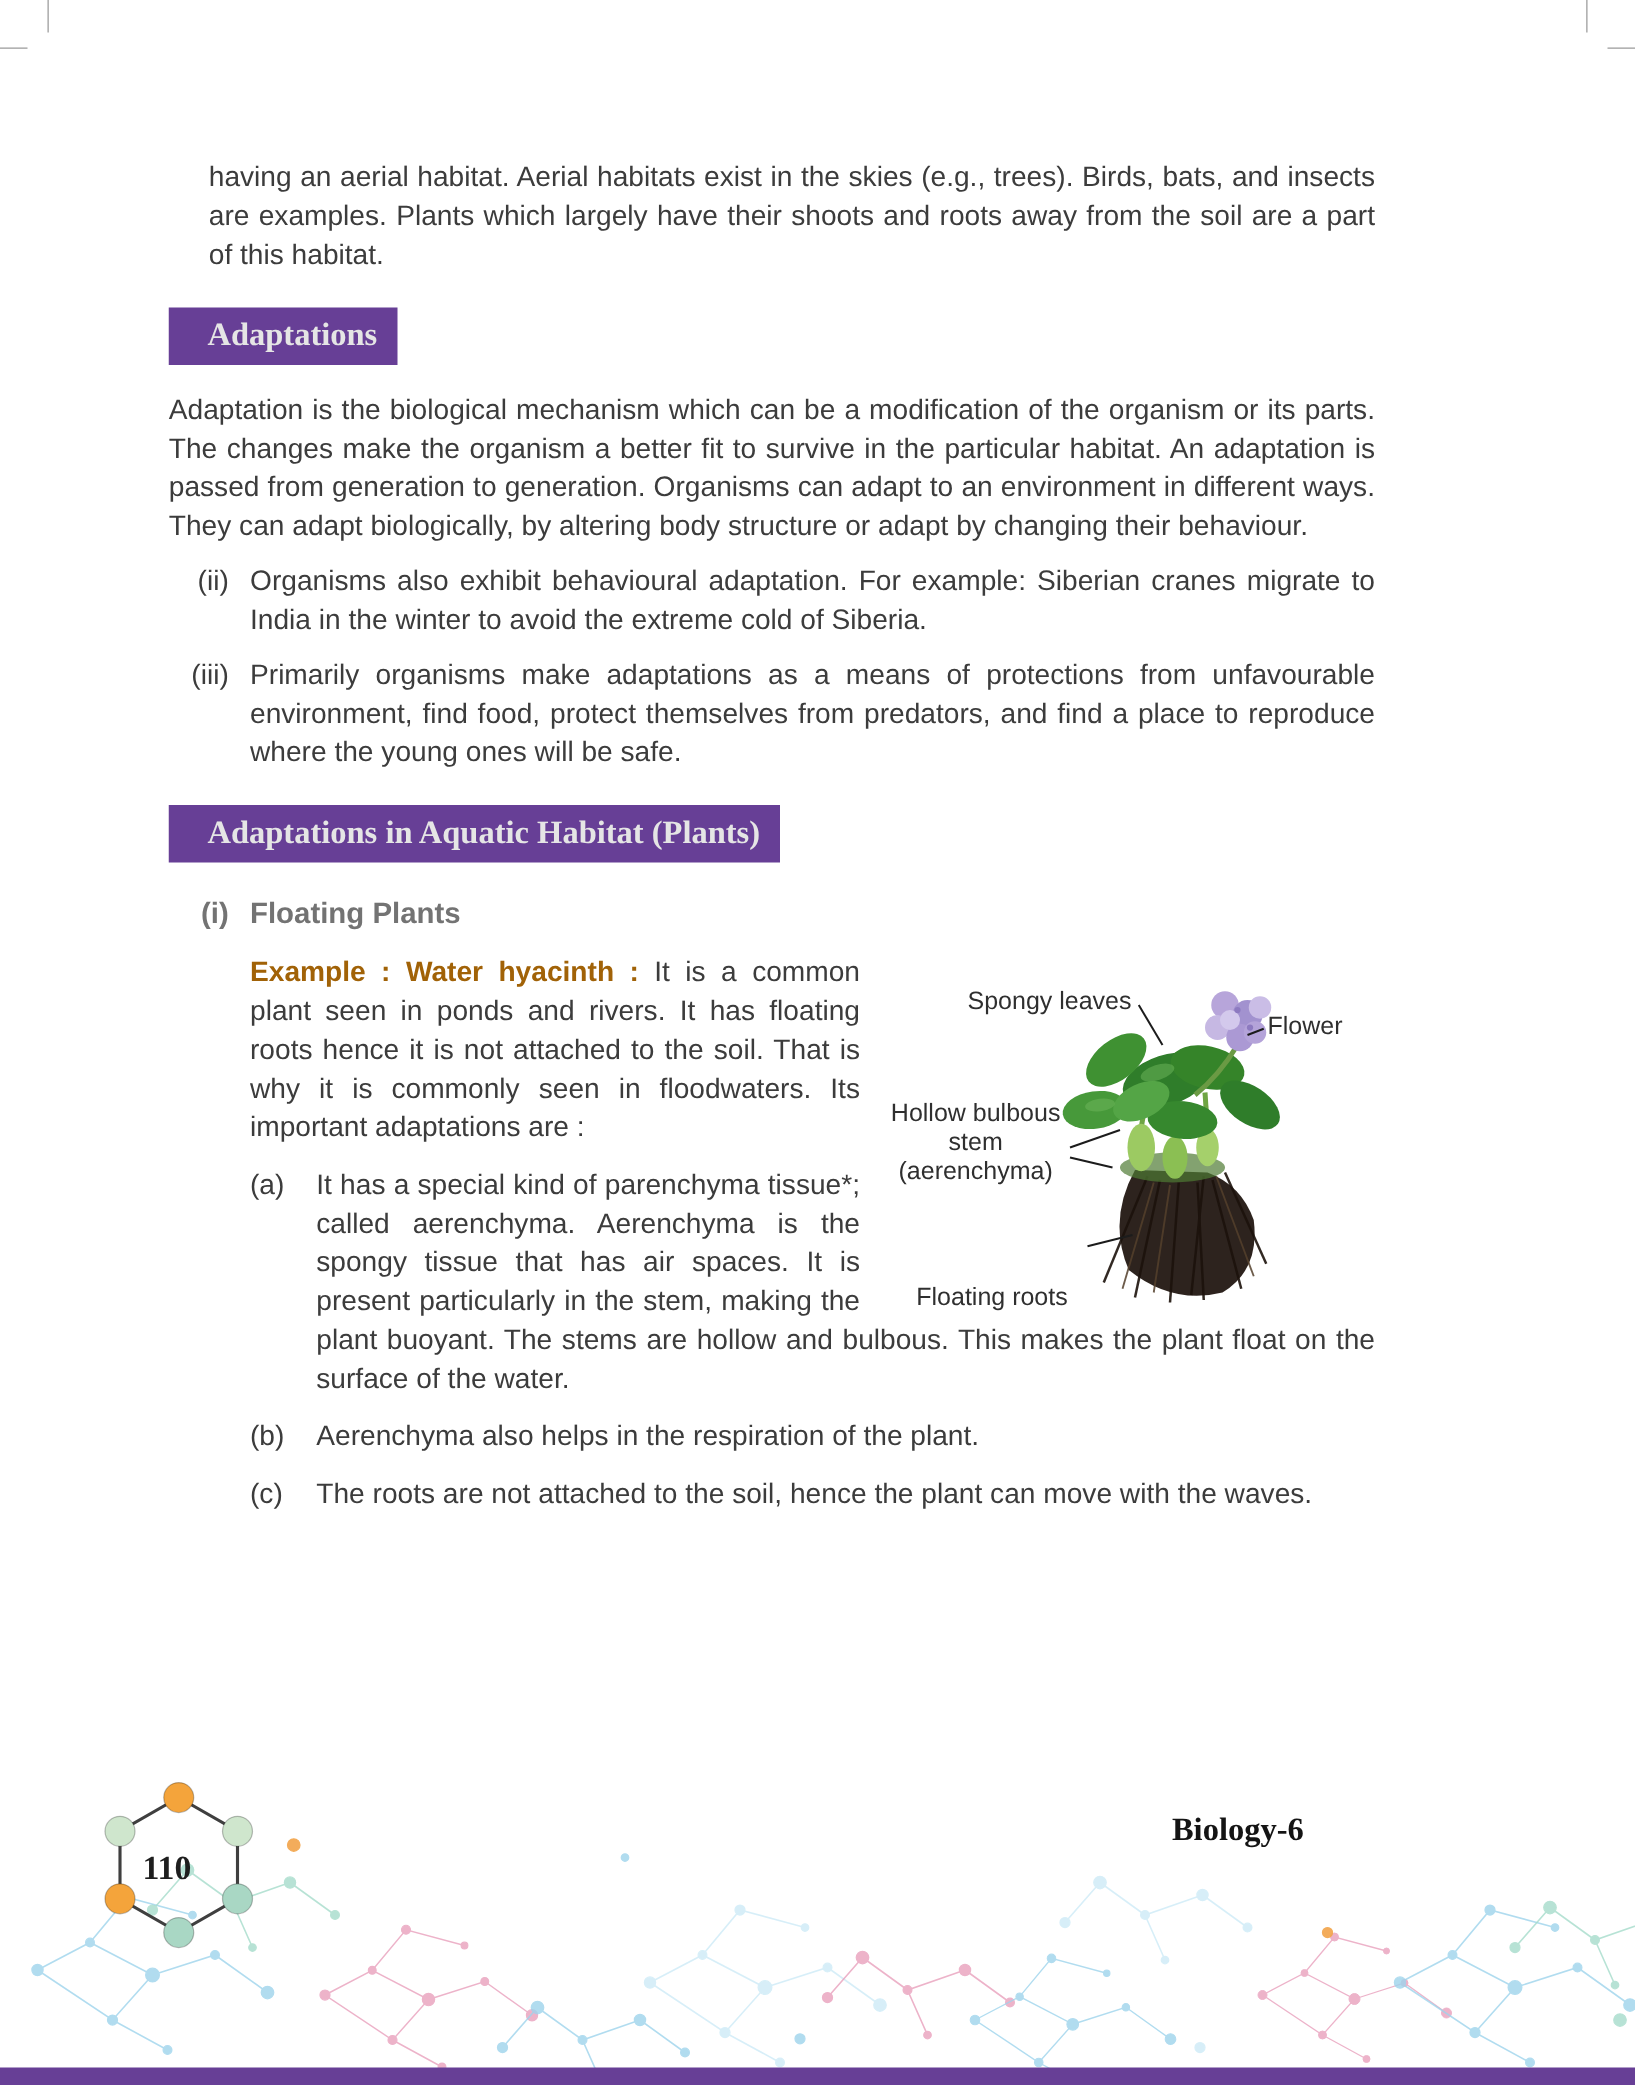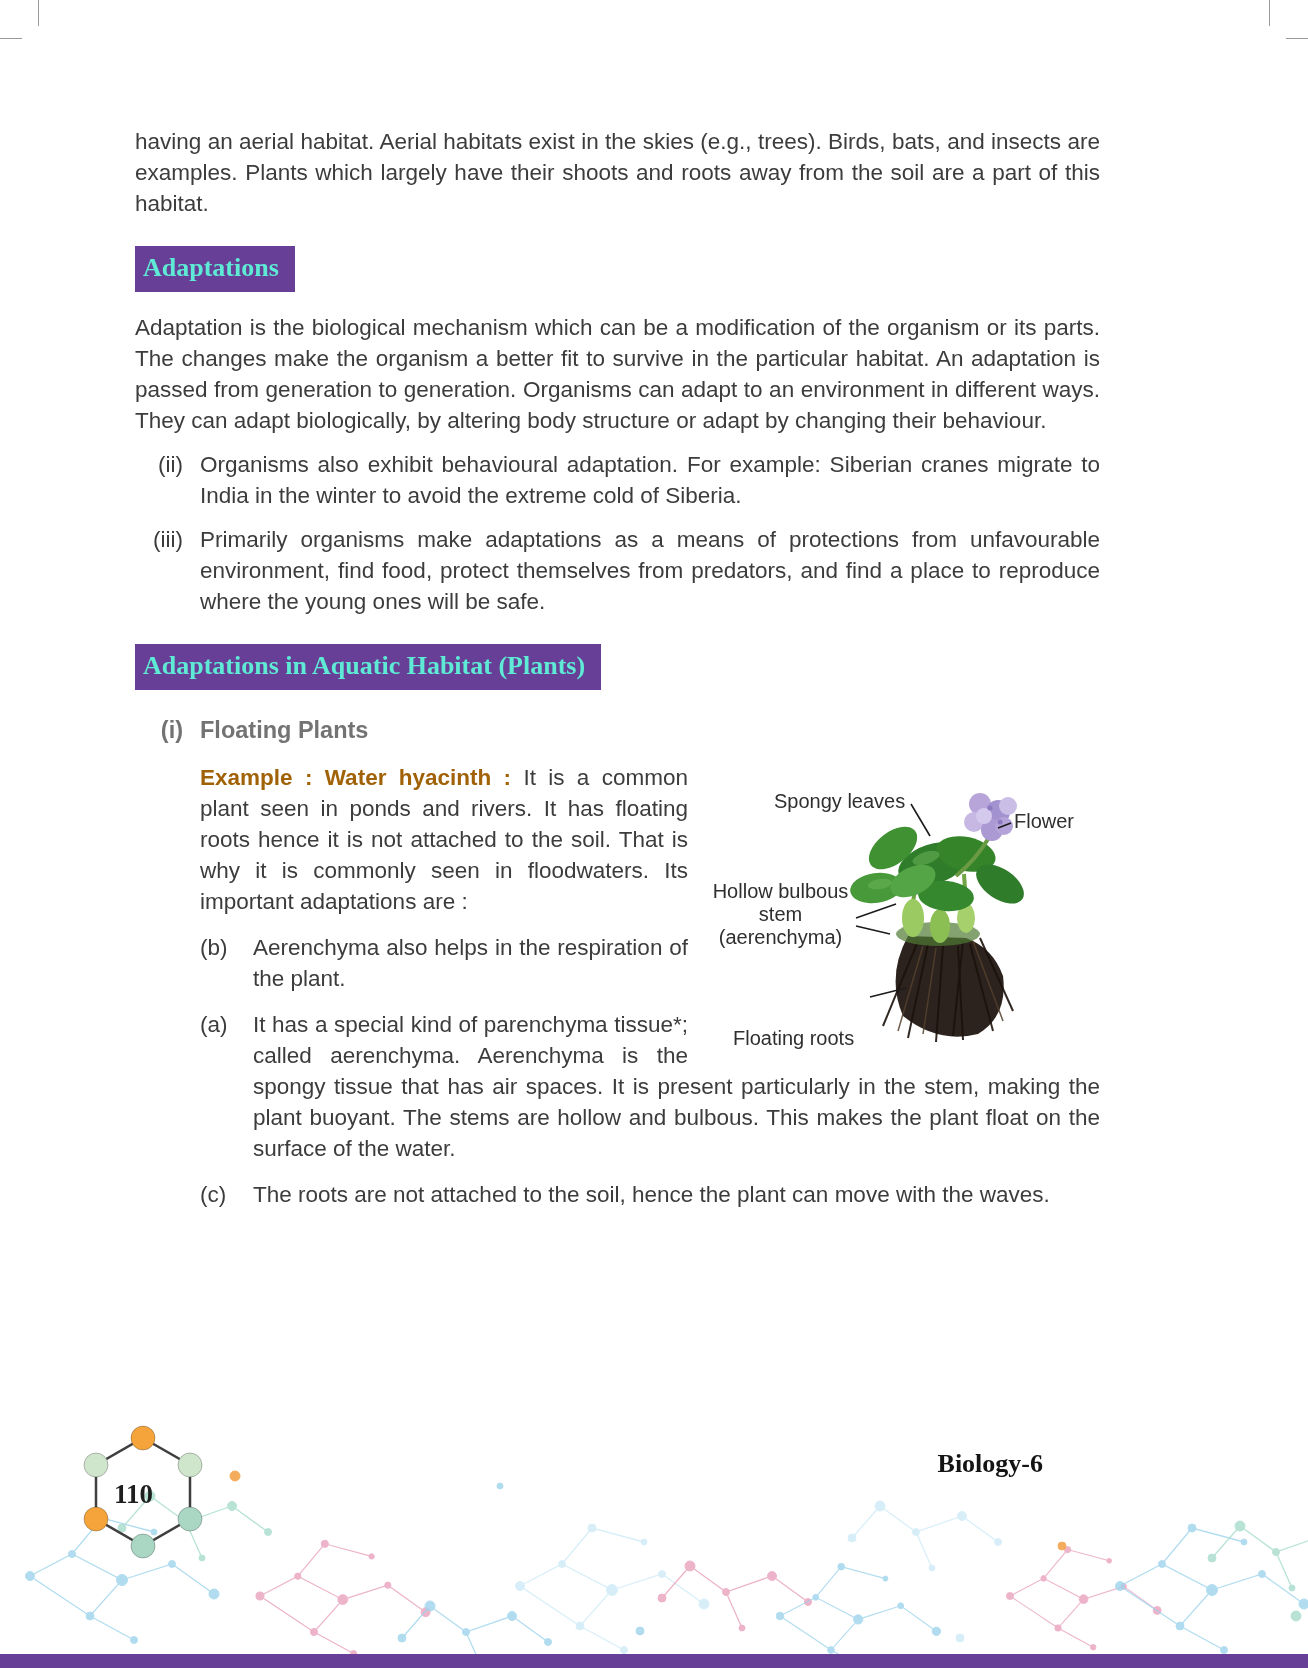--- a/index.html
+++ b/index.html
@@ -10,26 +10,26 @@
   }
   
   .mark { position:absolute; background:#9a9a9a; }
   .tl-v { left:38px; top:0; width:1px; height:26px; }
   .tl-h { left:0; top:38px; width:22px; height:1px; }
   .tr-v { right:38px; top:0; width:1px; height:26px; }
   .tr-h { right:0; top:38px; width:22px; height:1px; }
 
   .content { position:absolute; left:135px; top:126px; width:965px; z-index:2; }
   .para { margin:0; text-align:justify; }
-  .intro { }
+  .intro { margin-left:32px; }
 
   .hbox {
-    display:inline-block; background:#673f96; color:#5eead4;
+    display:inline-block; background:#673f96; color:#e5e5e5;
     font-family:"Liberation Serif", serif; font-weight:bold; font-size:26px;
-    line-height:1; padding:9px 16px 11px 8px; margin-top:27px;
+    line-height:1; padding:9px 16px 11px 31px; margin-top:27px;
   }
   .after-h { margin-top:20px; }
 
   .rlist { margin-top:6px; }
   .ritem { margin:13px 0 0 0; text-align:justify; padding-left:65px; text-indent:-65px; }
   .rlabel { display:inline-block; width:48px; margin-right:17px; text-align:right; text-indent:0; }
 
   .subhead { margin:25px 0 0 0; padding-left:65px; text-indent:-65px; font-weight:bold; color:#737373; font-size:23.5px; }
   .sublabel { display:inline-block; width:48px; margin-right:17px; text-align:right; text-indent:0; }
 
@@ -212,24 +212,24 @@
           <div class="flabel l-hollow">Hollow bulbous stem (aerenchyma)</div>
           <div class="flabel l-roots">Floating roots</div>
         </div>
 
         <p class="para">
           <span class="lead">Example : Water hyacinth :</span>
           <span>It is a common plant seen in ponds and rivers. It has floating roots hence it is not attached to the soil. That is why it is commonly seen in floodwaters. Its important adaptations are :</span>
         </p>
 
         <p class="aitem">
+          <span class="alabel">(a)</span><span>It has a special kind of parenchyma tissue*; called aerenchyma. Aerenchyma is the spongy tissue that has air spaces. It is present particularly in the stem, making the plant buoyant. The stems are hollow and bulbous. This makes the plant float on the surface of the water.</span>
+        </p>
+        <p class="aitem">
           <span class="alabel">(b)</span><span>Aerenchyma also helps in the respiration of the plant.</span>
-        </p>
-        <p class="aitem">
-          <span class="alabel">(a)</span><span>It has a special kind of parenchyma tissue*; called aerenchyma. Aerenchyma is the spongy tissue that has air spaces. It is present particularly in the stem, making the plant buoyant. The stems are hollow and bulbous. This makes the plant float on the surface of the water.</span>
         </p>
         <p class="aitem">
           <span class="alabel">(c)</span><span>The roots are not attached to the soil, hence the plant can move with the waves.</span>
         </p>
 
 
       </div>
     </div>
   </div>
 

